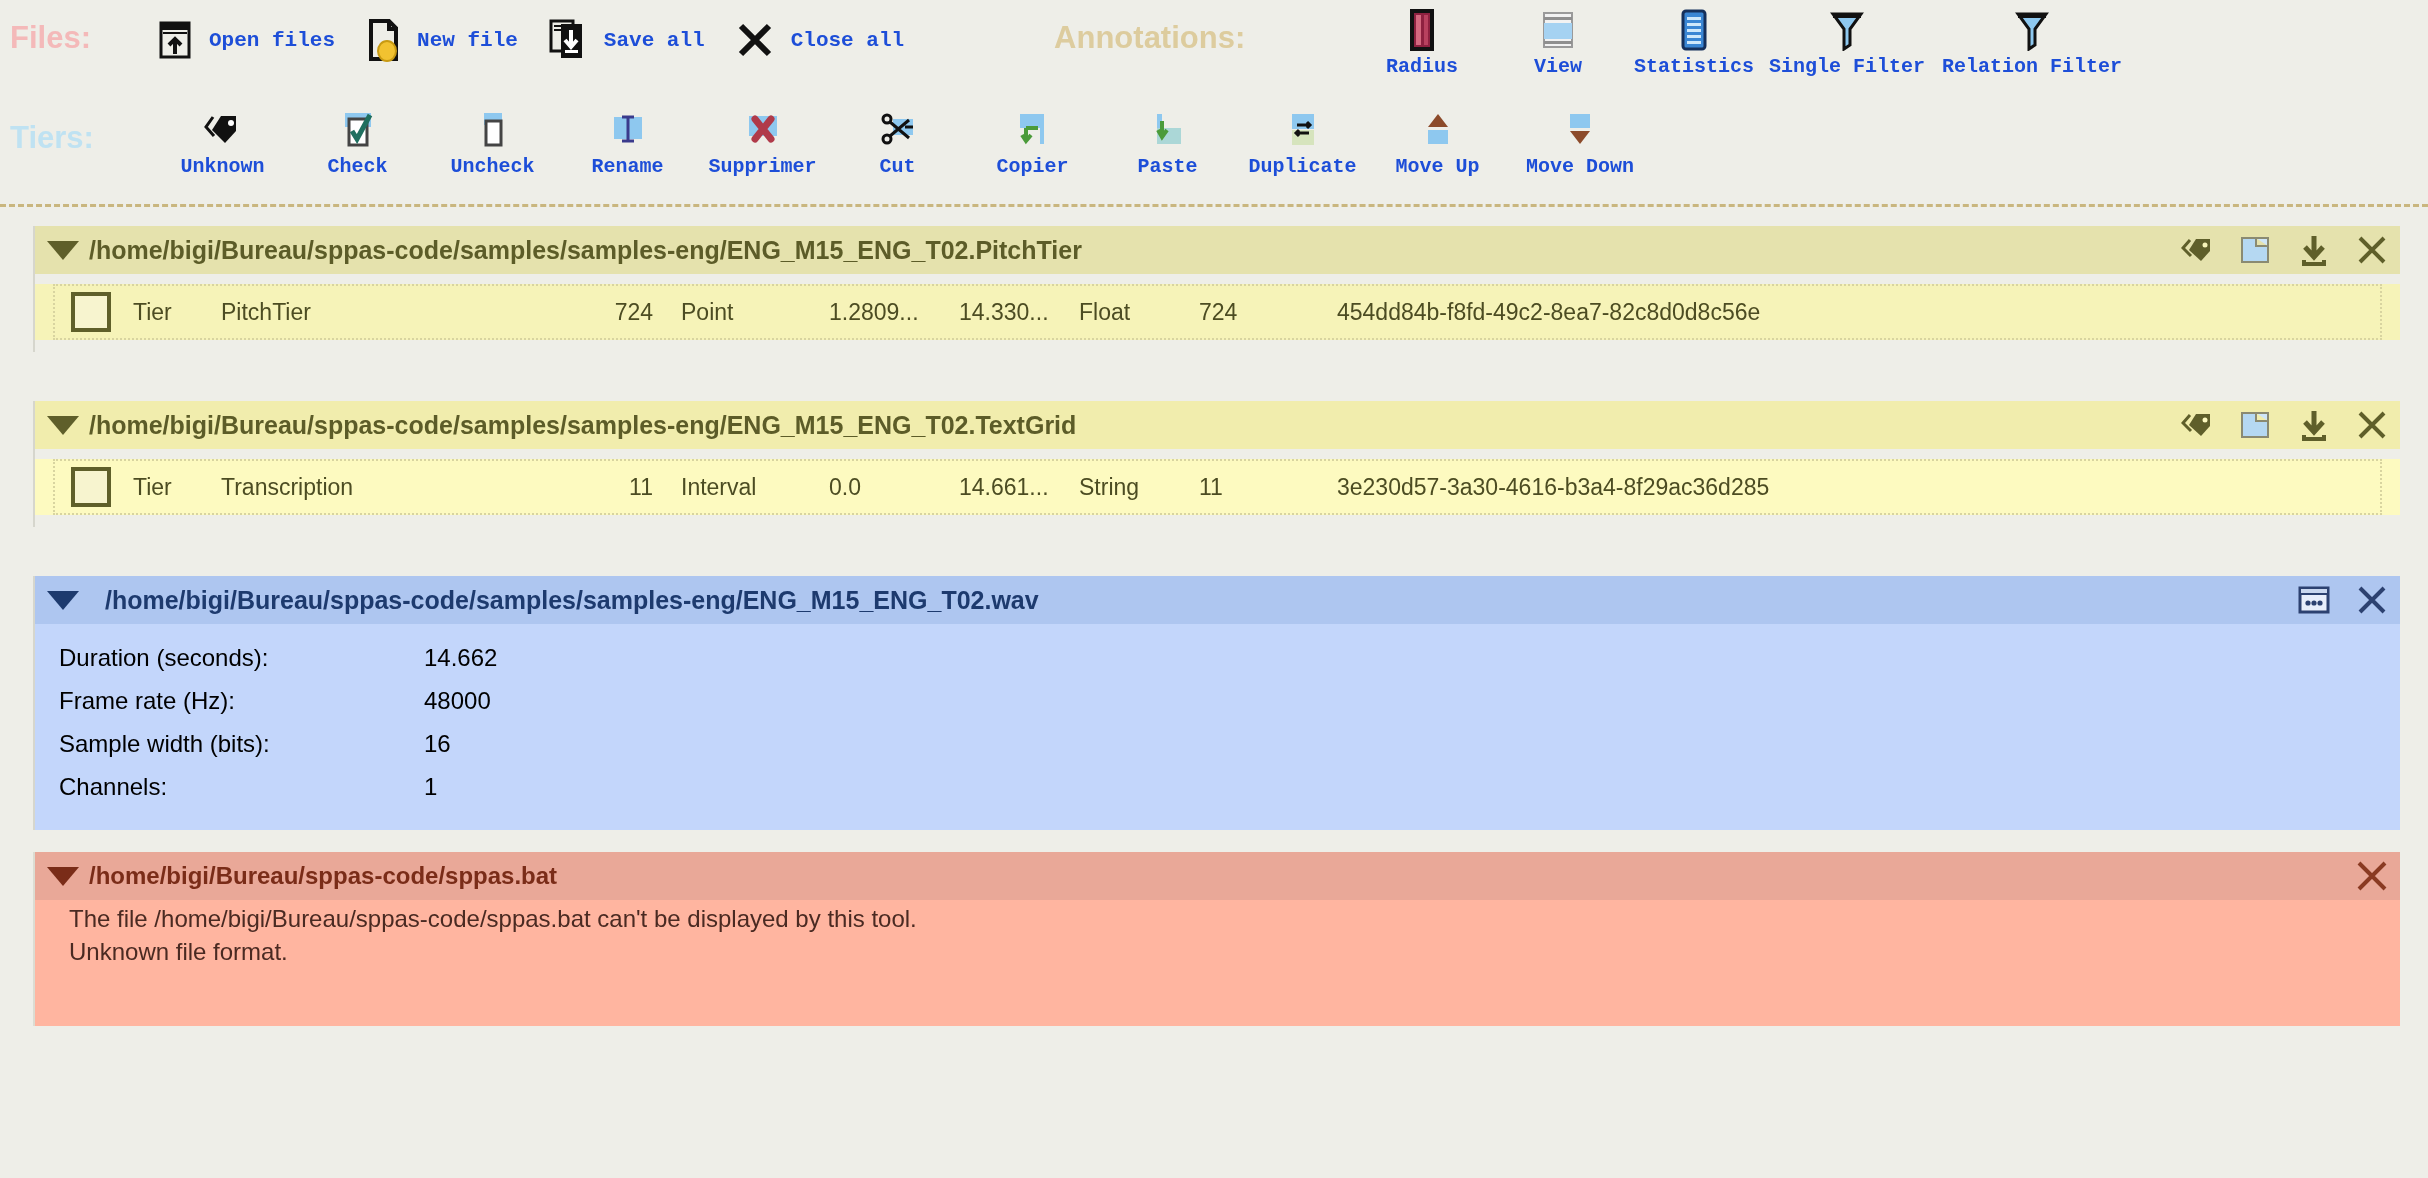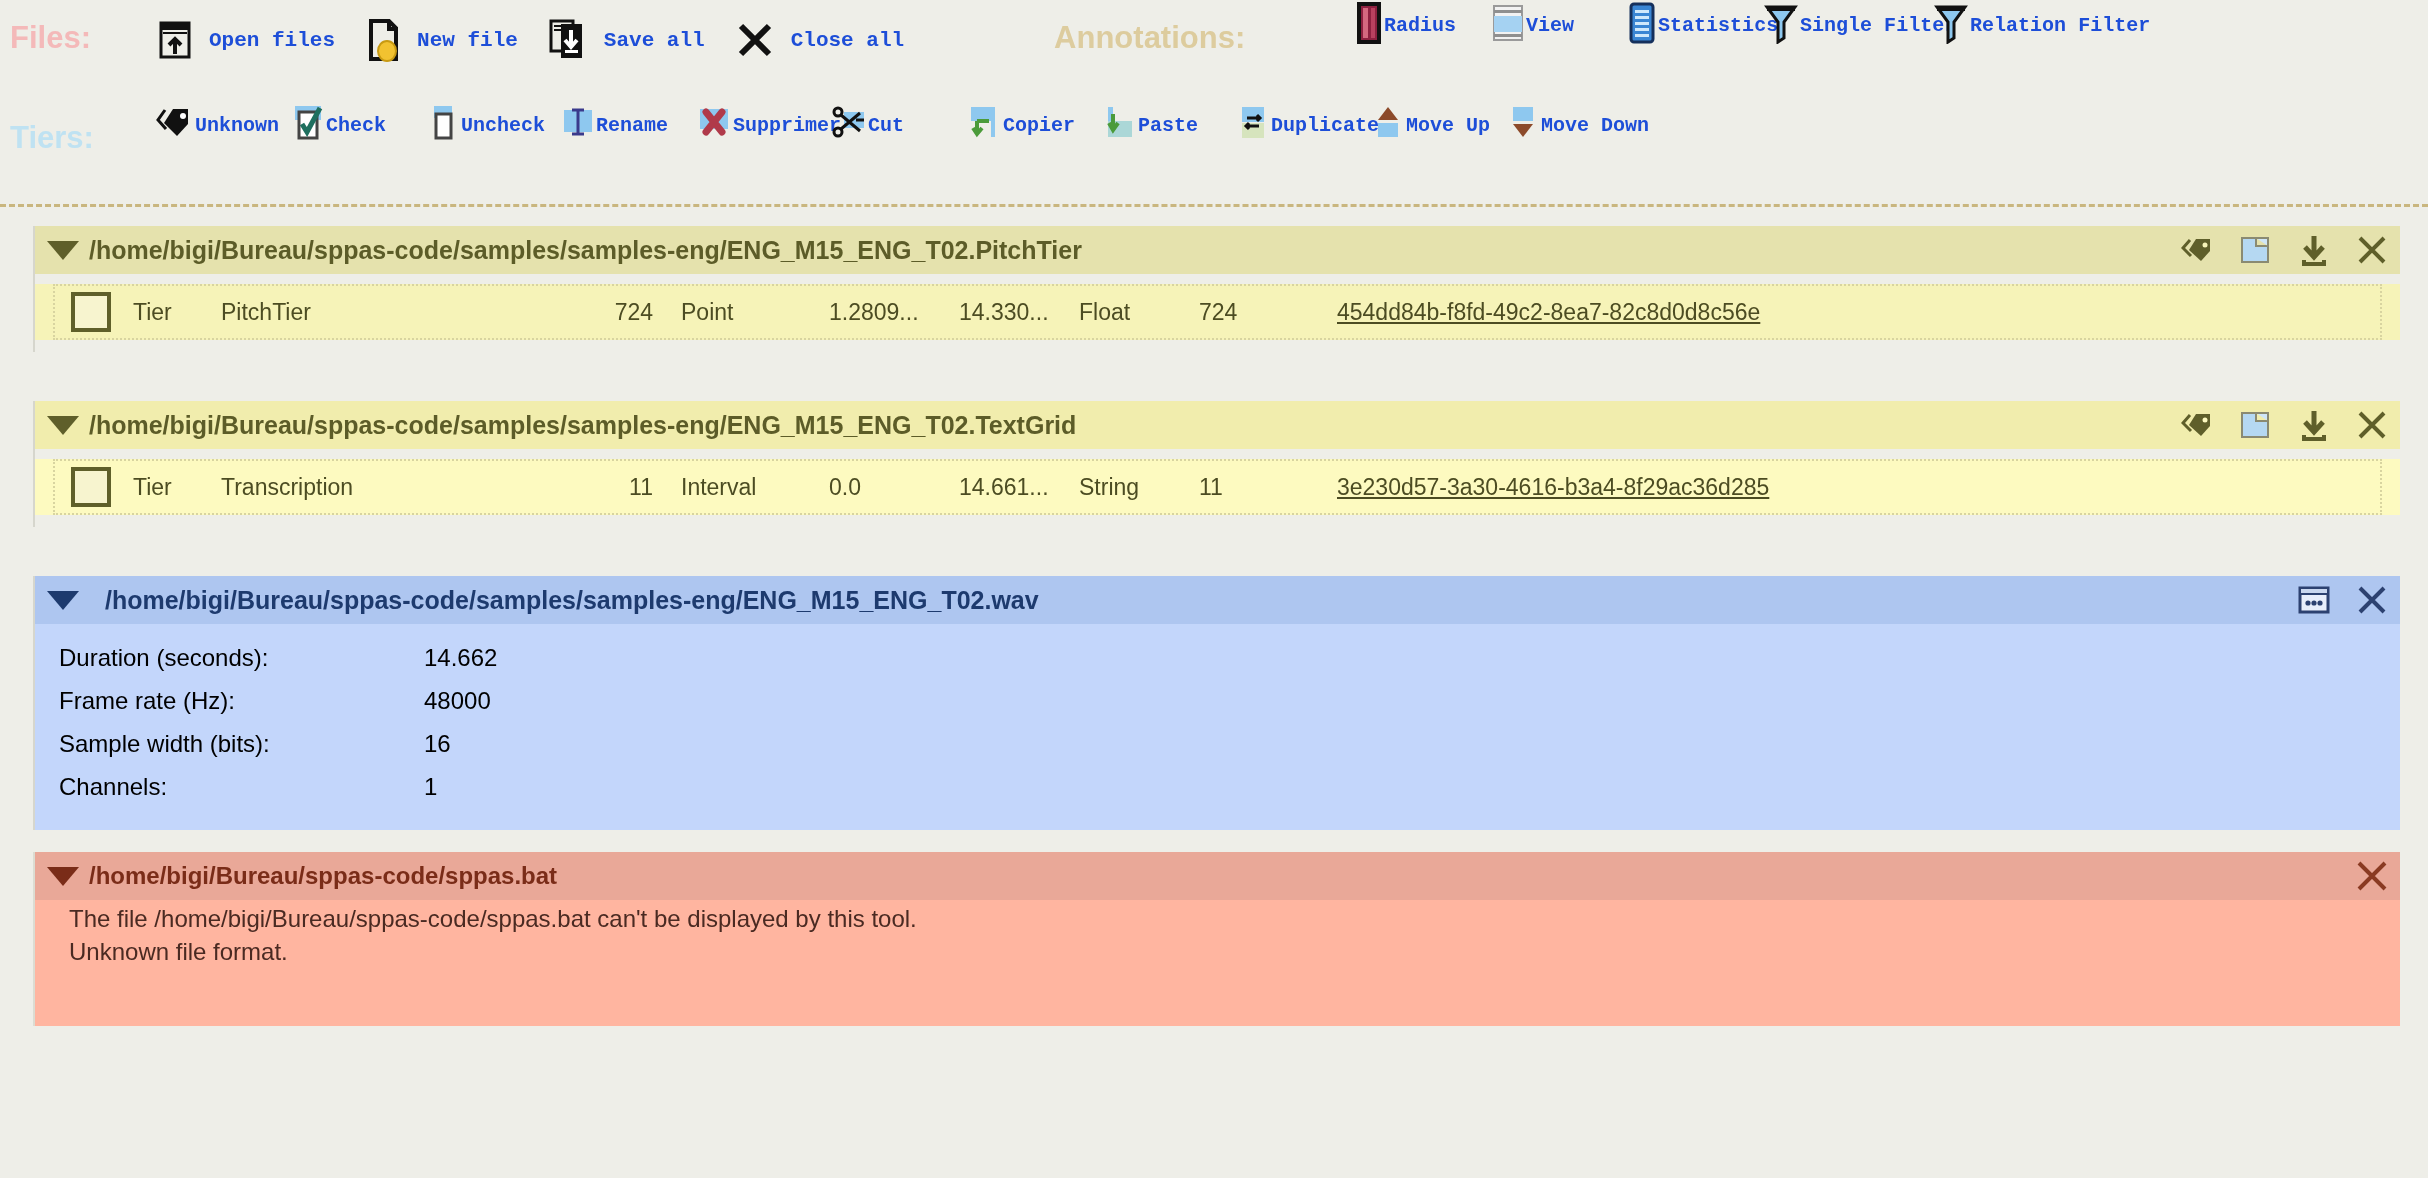--- a/index.html
+++ b/index.html
@@ -41,24 +41,24 @@
     padding-top: 20px;
     flex: 0 0 auto;
   }
   #files-label { color: #f4b9b9; width: 145px; padding-left: 10px; }
   #annot-label { color: #ddcc9e; width: 300px; text-align: left; padding-left: 10px; }
   #tiers-label { color: #bfe2f2; width: 145px; padding-left: 10px; }
 
   .tool-btn {
     flex: 0 0 auto;
     display: flex;
-    flex-direction: row;
+    flex-direction: column;
     align-items: center;
     justify-content: flex-start;
-    padding-top: 2px;
+    padding-top: 9px;
     cursor: default;
     background: transparent;
     border: none;
   }
   .tool-btn .tb-icon {
     height: 42px;
     display: flex;
     align-items: center;
     justify-content: center;
   }
@@ -160,21 +160,21 @@
     cursor: default;
   }
   .c-type   { width: 88px; }
   .c-name   { width: 340px; }
   .c-count  { width: 92px; text-align: right; }
   .c-kind   { width: 120px; padding-left: 28px; }
   .c-begin  { width: 130px; padding-left: 28px; }
   .c-end    { width: 120px; }
   .c-vtype  { width: 120px; }
   .c-pts    { width: 110px; }
-  .c-id     { flex: 1 1 auto; padding-left: 28px; text-decoration: underline; }
+  .c-id     { flex: 1 1 auto; padding-left: 28px; }
 
   
   .panel.audio .panel-head { background: #aec6f0; gap: 16px; }
   .panel.audio .panel-title { color: #1d3a6e; }
   .panel.audio .panel-body { background: #c3d6fb; padding: 12px 0 22px 0; }
   .audio-row {
     display: flex;
     align-items: center;
     height: 43px;
     font-size: 24px;

